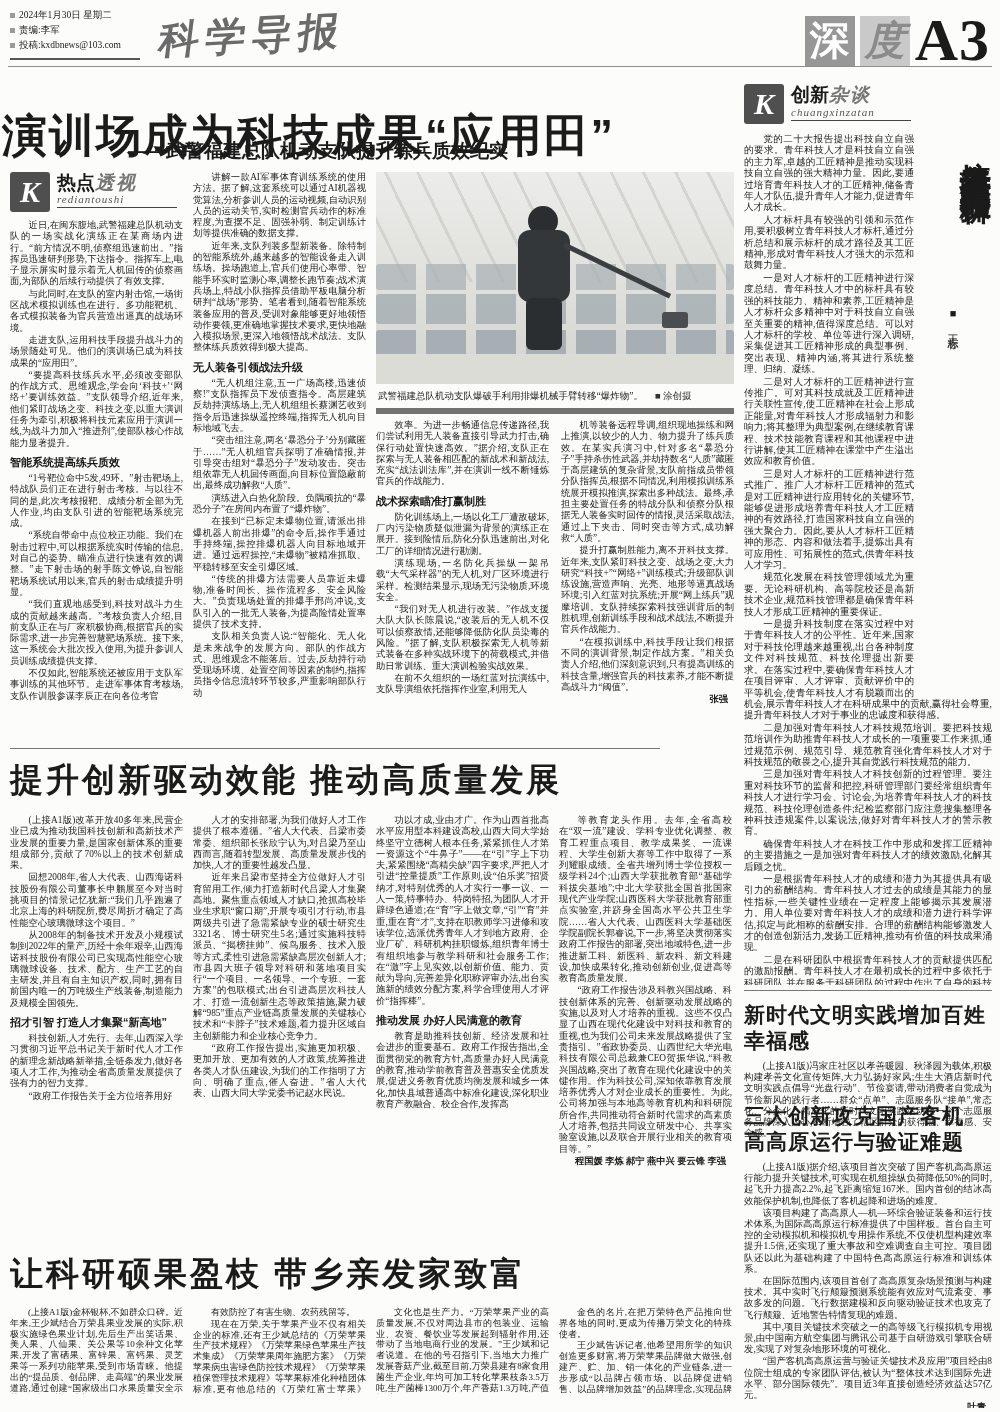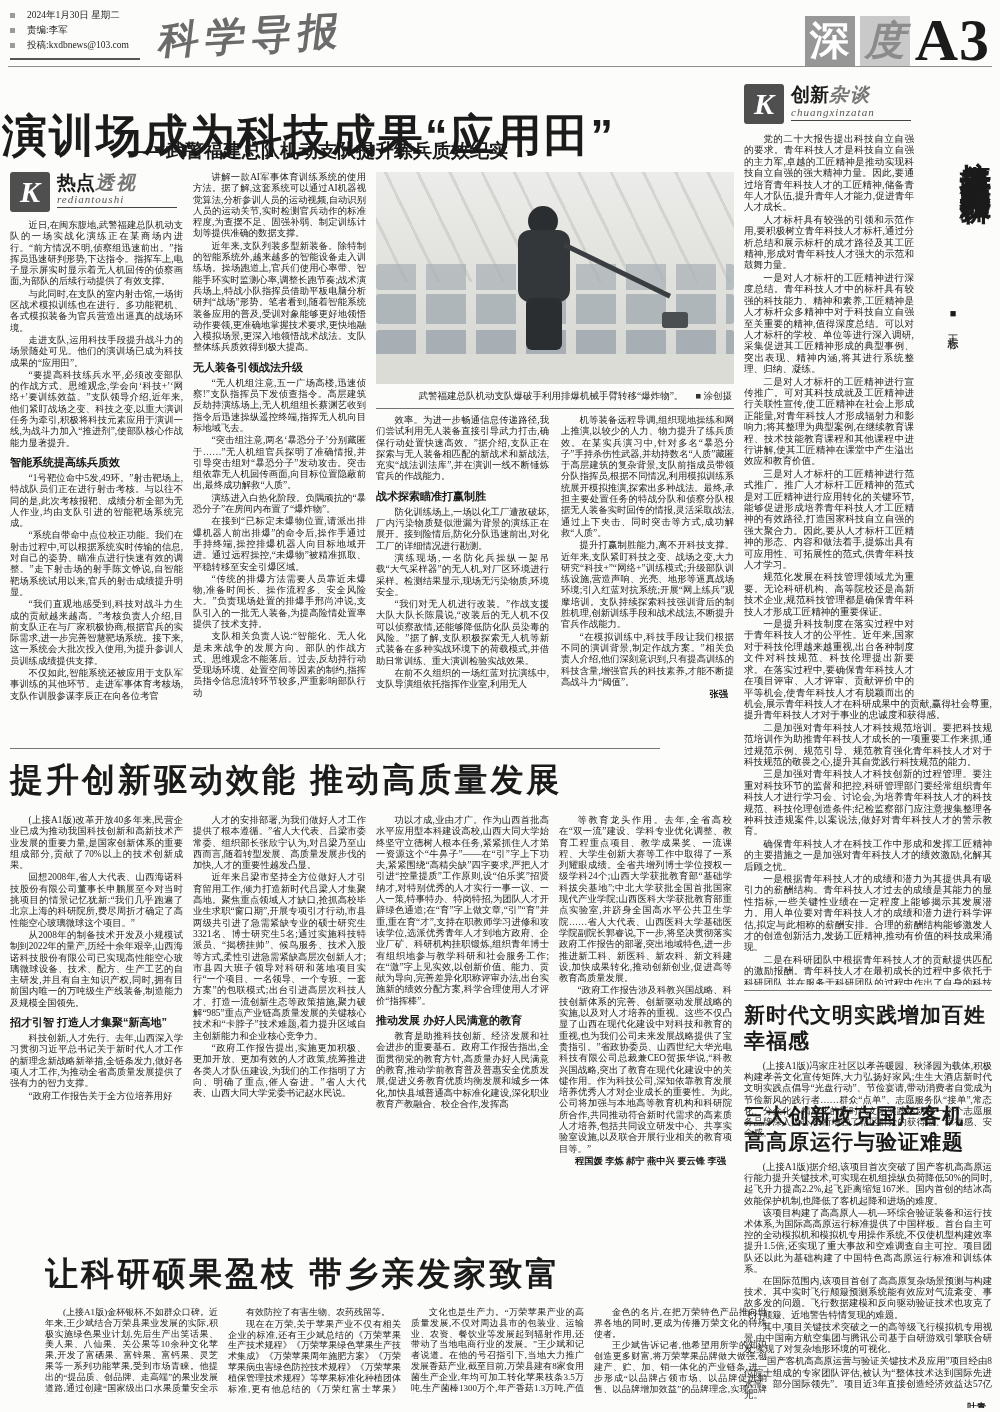--- a/index.html
+++ b/index.html
@@ -1,20 +1,20 @@
 <!DOCTYPE html>
 <html><head>
 <meta charset="utf-8">
 <style>
   html,body{margin:0;padding:0;background:#e9e9e7;}
   .page{position:relative;width:1000px;height:1412px;margin:0 auto;background:#fcfcfa;overflow:hidden;
         font-family:"Liberation Serif",serif;color:#1b1b1b;}
   
   .mast-left{position:absolute;left:10px;top:8px;width:130px;border-bottom:2px solid #555;padding-bottom:5px;}
-  .mast-line{display:flex;align-items:center;gap:12px;font-size:9.5px;line-height:15px;white-space:nowrap;}
+  .mast-line{display:flex;align-items:center;gap:4px;font-size:9.5px;line-height:15px;white-space:nowrap;}
   .sq{width:5px;height:5px;background:#9a9a9a;flex:0 0 5px;}
   .brand{position:absolute;left:160px;top:8px;font-size:40px;font-weight:bold;color:#6b6b6b;
          letter-spacing:6px;transform:skewX(-10deg) rotate(-3deg);font-family:"Liberation Serif",serif;}
   .mast-right{position:absolute;right:10px;top:6px;display:flex;align-items:center;gap:5px;}
   .depth-box{width:50px;height:50px;display:flex;align-items:center;justify-content:center;
              font-size:40px;font-weight:bold;font-family:"Liberation Serif",serif;}
   .depth-1{background:#979797;color:#fff;}
   .depth-2{background:#c9c9c9;color:#8b8b8b;font-style:italic;}
   .pageno{font-size:60px;font-weight:bold;font-family:"Liberation Serif",serif;letter-spacing:1px;}
   .mast-rule{position:absolute;left:8px;right:8px;top:66px;border-top:1px solid #8e8e8e;}
@@ -52,22 +52,22 @@
       background:repeating-linear-gradient(90deg,#a7afb4 0 40px,rgba(0,0,0,0) 40px 50px);}
   .ph-row.r1{top:92px;opacity:.7;}
   .ph-row.r2{top:122px;height:30px;opacity:.85;}
   .ph-row.r3{top:158px;height:34px;}
   .ph-figure{position:absolute;left:138px;top:34px;width:60px;height:150px;}
   .ph-helmet{position:absolute;left:14px;top:0;width:30px;height:30px;border-radius:50%;background:#2b2e30;}
   .ph-torso{position:absolute;left:4px;top:24px;width:52px;height:72px;border-radius:12px;background:#33373a;}
   .ph-legs{position:absolute;left:12px;top:92px;width:36px;height:52px;background:#2b2e30;border-radius:6px;}
   .ph-arm{position:absolute;left:182px;top:96px;width:118px;height:5px;background:#3a3e40;transform:rotate(26deg);}
   .ph-device{position:absolute;left:286px;top:140px;width:26px;height:16px;background:#4a4e50;border-radius:3px;}
-  .caption-row{display:flex;justify-content:flex-end;gap:12px;font-size:9.5px;line-height:13px;
-               padding:6px 2px 5px;border-bottom:1px solid #737373;}
+  .caption-row{display:flex;justify-content:flex-start;gap:12px;font-size:9.5px;line-height:13px;
+               padding:6px 2px 5px;border-bottom:6px solid #737373;}
   .caption-credit{white-space:nowrap;color:#333;}
   
   .zatan{position:absolute;left:744px;top:84px;width:248px;}
   .zatan-body{margin-top:9px;font-size:9.6px;line-height:11.4px;text-align:justify;
               height:852px;overflow:hidden;}
   .zatan-body p{margin:0 0 1px;text-indent:2em;}
   .vtitle-box{float:right;width:68px;height:548px;margin:4px 0 8px 10px;writing-mode:vertical-rl;}
   .vtitle{font-size:31px;font-weight:900;font-family:"Liberation Sans",sans-serif;
           letter-spacing:2px;line-height:34px;}
   .vbyline{font-size:11px;padding-top:170px;letter-spacing:2px;}
@@ -78,21 +78,21 @@
         font-family:"Liberation Sans",sans-serif;letter-spacing:1px;}
   .small-body{margin-top:7px;font-size:9.4px;line-height:11.2px;text-align:justify;}
   .small-body p{margin:0 0 1px;text-indent:2em;}
   .plane{position:absolute;left:744px;top:1103px;width:248px;bottom:4px;overflow:hidden;}
   
   .mid-rule{position:absolute;left:10px;top:748px;width:650px;border-top:1px solid #777;}
   .boost{position:absolute;left:10px;top:758px;width:724px;height:492px;}
   .boost h2,.apple h2{margin:0;font-size:33px;font-weight:900;letter-spacing:3px;
         font-family:"Liberation Sans",sans-serif;white-space:nowrap;}
   .boost-cols{display:flex;gap:10px;margin-top:12px;height:432px;overflow:hidden;}
-  .apple{position:absolute;left:10px;top:1252px;width:724px;bottom:18px;overflow:hidden;margin-left:35px;}
+  .apple{position:absolute;left:10px;top:1252px;width:724px;bottom:18px;overflow:hidden;}
   .apple-cols{display:flex;gap:10px;margin-top:10px;height:112px;overflow:hidden;}
   .acol-sm{flex:0 0 173px;width:173px;overflow:hidden;text-align:justify;font-size:9px;line-height:10.8px;}
   .acol-sm p{margin:0 0 1px;text-indent:2em;}
 </style>
 </head>
 <body>
 
 <div class="page">
 
   <div class="mast-left">

